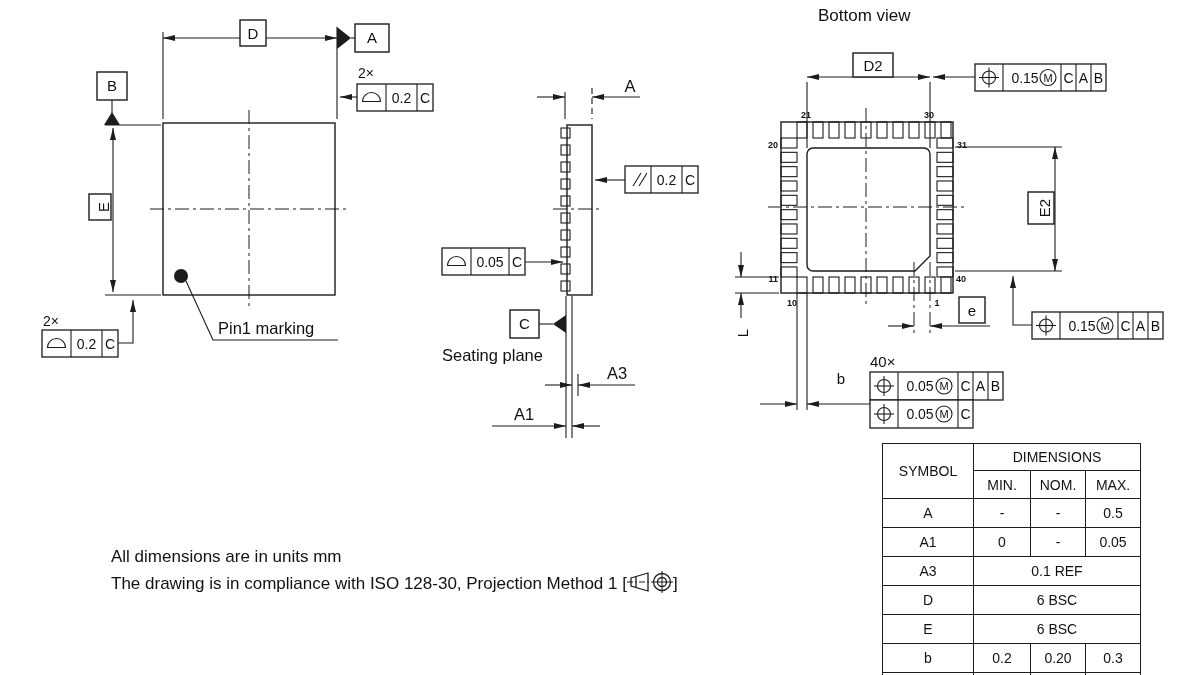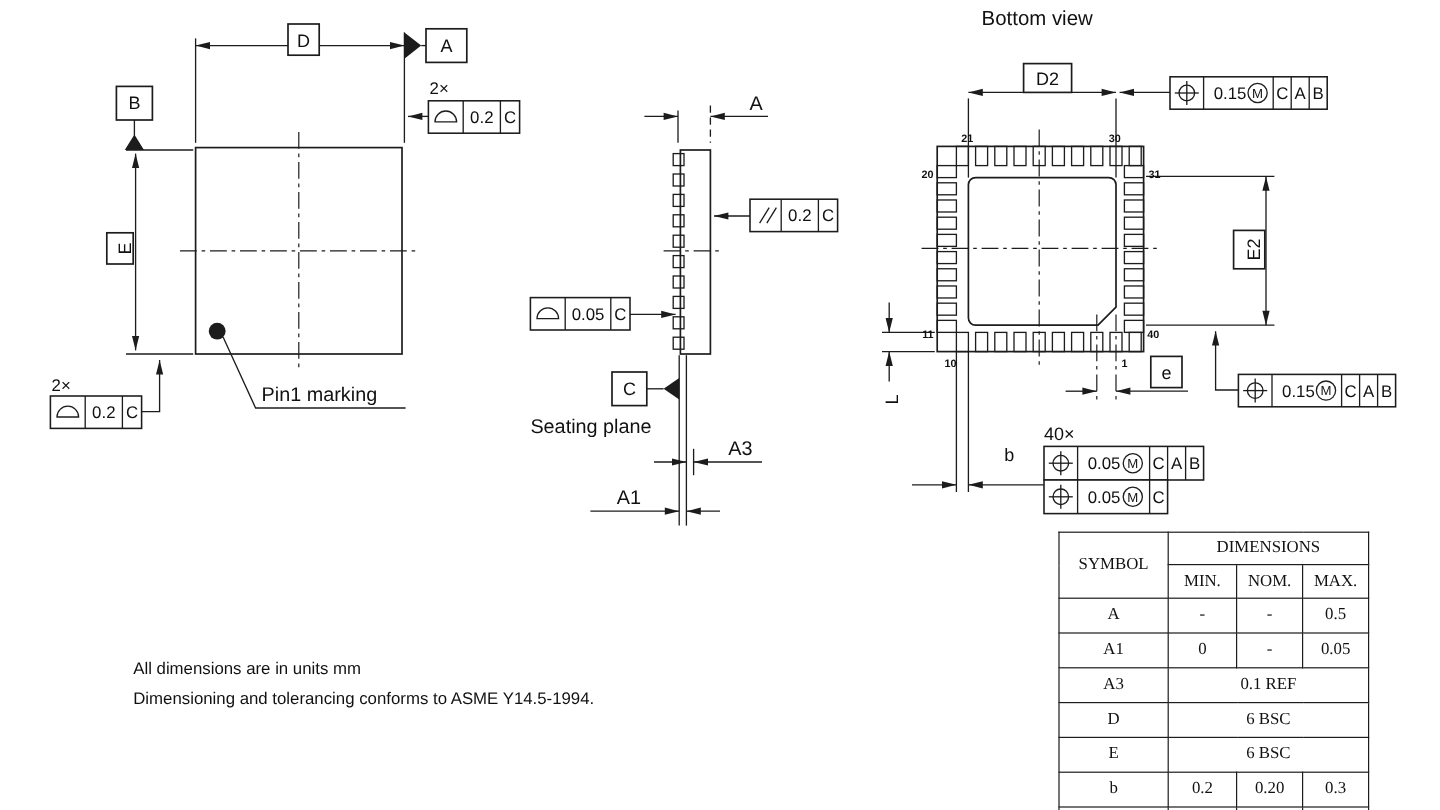--- a/index.html
+++ b/index.html
@@ -12,22 +12,22 @@
   .cl{stroke:#1c1c1c;stroke-width:1;fill:none;stroke-dasharray:14 4 3 4;}
   .box{fill:#fff;stroke:#1c1c1c;stroke-width:1.4;}
   .fcf{fill:#fff;stroke:#1c1c1c;stroke-width:1.3;}
   .tri{fill:#1c1c1c;stroke:none;}
   .t17{font-size:17px;} .t16{font-size:16.5px;} .t15{font-size:15px;}
   .t14{font-size:14px;} .t11{font-size:11px;}
   .t9{font-size:9px;font-weight:bold;}
   .dim-table{position:absolute;left:882px;top:443px;border-collapse:collapse;
              font-size:14px;color:#111;table-layout:fixed;background:#fff;}
   .dim-table td,.dim-table th{border:1.2px solid #1c1c1c;text-align:center;
-             padding:0;font-weight:normal;font-family:Liberation Serif, serif;}
-  .notes{position:absolute;left:111px;top:545px;font-size:14px;line-height:24.5px;
+             padding:0;font-weight:normal;}
+  .notes{position:absolute;left:111px;top:545px;font-size:17px;line-height:24.5px;
          white-space:nowrap;}
   .notes svg{vertical-align:-5px;}
 </style>
 </head>
 <body>
 
 <div class="page">
 
 <svg width="1200" height="675" viewBox="0 0 1200 675">
   <defs>
@@ -404,16 +404,24 @@
           <td></td>
     <td></td>
           <td></td>
   </tr>
 </tbody>
     </table>
 
 
 <div class="notes">
   <div>All dimensions are in units mm</div>
-  <div>Dimensioning and tolerancing conforms to ASME Y14.5-1994.</div>
+  <div><span>The drawing is in compliance with ISO 128-30, Projection Method 1 [</span><svg width="46" height="24" viewBox="0 0 46 24">
+      <path d="M4,8 L21,3 L21,21 L4,16 Z" fill="none" stroke="#1c1c1c" stroke-width="1.3"></path>
+      <line x1="9" y1="6.6" x2="9" y2="17.4" stroke="#1c1c1c" stroke-width="1.3"></line>
+      <line x1="0" y1="12" x2="24" y2="12" stroke="#1c1c1c" stroke-width="1" stroke-dasharray="6 2 2 2"></line>
+      <circle cx="35" cy="12" r="8.5" fill="none" stroke="#1c1c1c" stroke-width="1.3"></circle>
+      <circle cx="35" cy="12" r="4.5" fill="none" stroke="#1c1c1c" stroke-width="1.3"></circle>
+      <line x1="24" y1="12" x2="46" y2="12" stroke="#1c1c1c" stroke-width="1"></line>
+      <line x1="35" y1="1" x2="35" y2="23" stroke="#1c1c1c" stroke-width="1"></line>
+    </svg><span>]</span></div>
 </div>
 
 </div>
 
 </body></html>

